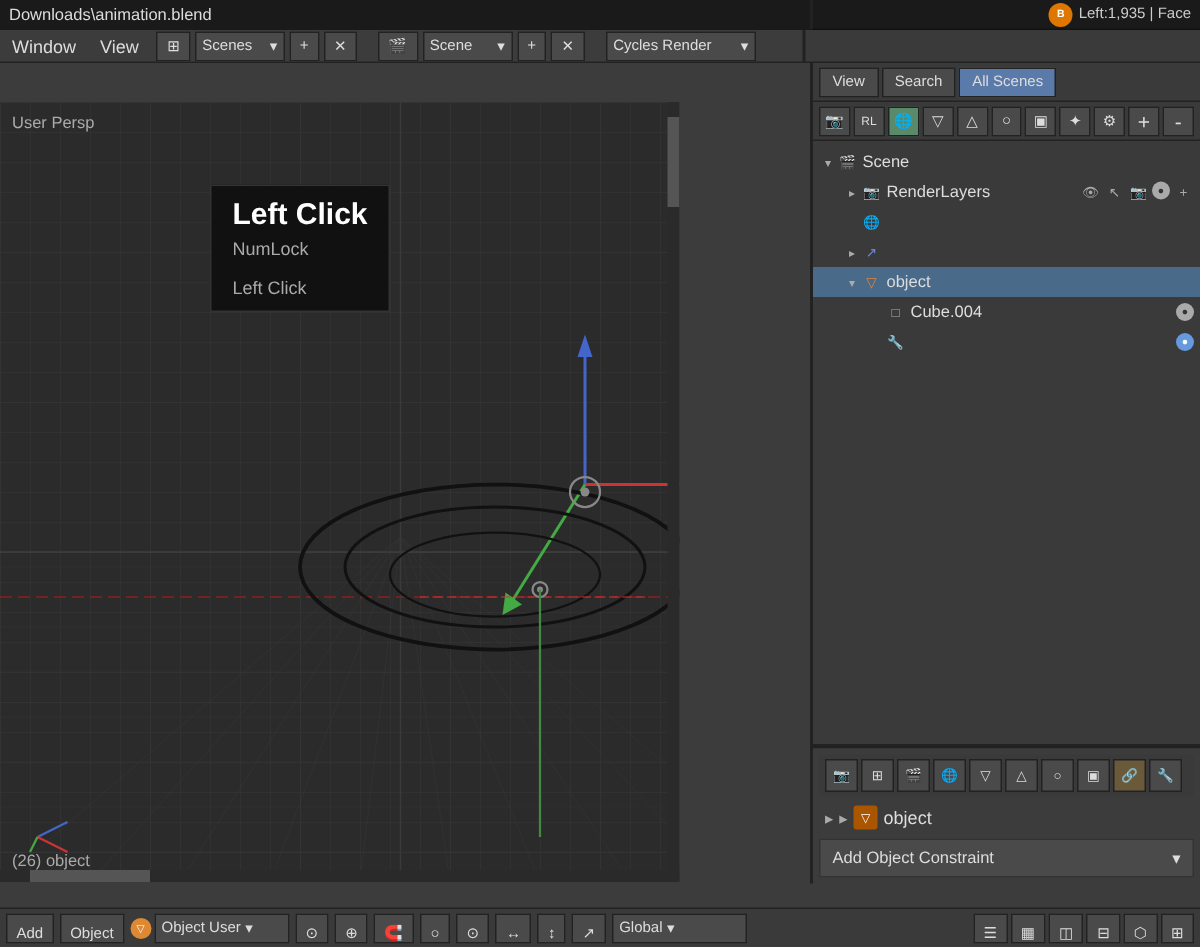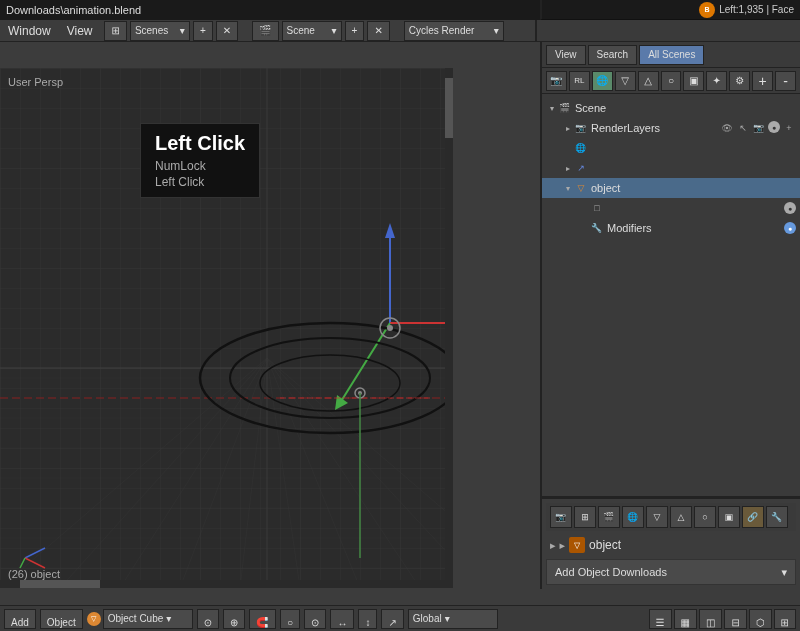--- a/index.html
+++ b/index.html
@@ -121,21 +121,21 @@
     }
     #tooltip-main {
       font-size: 20px;
       font-weight: bold;
       color: #fff;
       margin-bottom: 4px;
     }
     #tooltip-key {
       color: #aaa;
       font-size: 12px;
-      margin-bottom: 2px;
+      margin-bottom: 12px;
     }
     #tooltip-sub {
       color: #aaa;
       font-size: 12px;
     }
 
     
     #statusbar {
       position: absolute;
       bottom: 0;
@@ -596,30 +596,30 @@
       <span style="display:inline-block;width:16px;"></span>
       <span class="tree-arrow">▾</span>
       <span class="tree-icon" style="color:#dd8833;">▽</span>
       <span class="tree-label">object</span>
     </div>
 
     <div class="tree-row">
       <span style="display:inline-block;width:32px;"></span>
       <span class="tree-arrow" style="width:12px;"></span>
       <span class="tree-icon" style="color:#aaaaaa;">□</span>
+      <span class="tree-label">Cube.004</span>
       <div class="tree-actions">
         <span class="tree-action-icon" style="background:#aaa;width:12px;height:12px;border-radius:50%;display:inline-flex;align-items:center;justify-content:center;font-size:7px;color:#333;">●</span>
       </div>
     </div>
 
     <div class="tree-row">
       <span style="display:inline-block;width:32px;"></span>
       <span class="tree-arrow" style="width:12px;"></span>
       <span class="tree-icon" style="color:#aaaaaa;">🔧</span>
-      <span class="tree-label">Modifiers</span>
       <div class="tree-actions">
         <span class="tree-action-icon" style="background:#6699dd;width:12px;height:12px;border-radius:50%;display:inline-flex;align-items:center;justify-content:center;font-size:7px;color:#fff;">●</span>
       </div>
     </div>
   </div>
 
   <div id="panel-divider"></div>
 
   <div id="properties-section">
 
@@ -637,37 +637,37 @@
     </div>
 
     <div id="object-label-row">
       <span style="font-size:11px;color:#aaa;">▸</span>
       <span style="font-size:11px;color:#aaa;">▸</span>
       <div class="obj-icon">▽</div>
       <span style="font-size:12px;color:#ddd;">object</span>
     </div>
 
     <div id="add-constraint-btn">
-      <span>Add Object Downloads</span>
+      <span>Add Object Constraint</span>
       <span>▾</span>
     </div>
   </div>
 </div>
 
 <div id="statusbar">
   <div class="status-btn">
     <span>Add</span>
   </div>
   <div class="status-btn">
     <span>Object</span>
   </div>
   <div style="display:inline-flex;align-items:center;gap:2px;">
     <span style="width:14px;height:14px;background:#dd8833;border-radius:50%;display:inline-flex;align-items:center;justify-content:center;font-size:7px;color:#fff;">▽</span>
     <div class="status-dropdown">
-      <span>Object Cube</span>
+      <span>Object User</span>
       <span>▾</span>
     </div>
   </div>
 
   <div class="status-btn">⊙</div>
   <div class="status-btn">⊕</div>
   <div class="status-btn">🧲</div>
 
   <div class="status-btn">○</div>
   <div class="status-btn">⊙</div>

